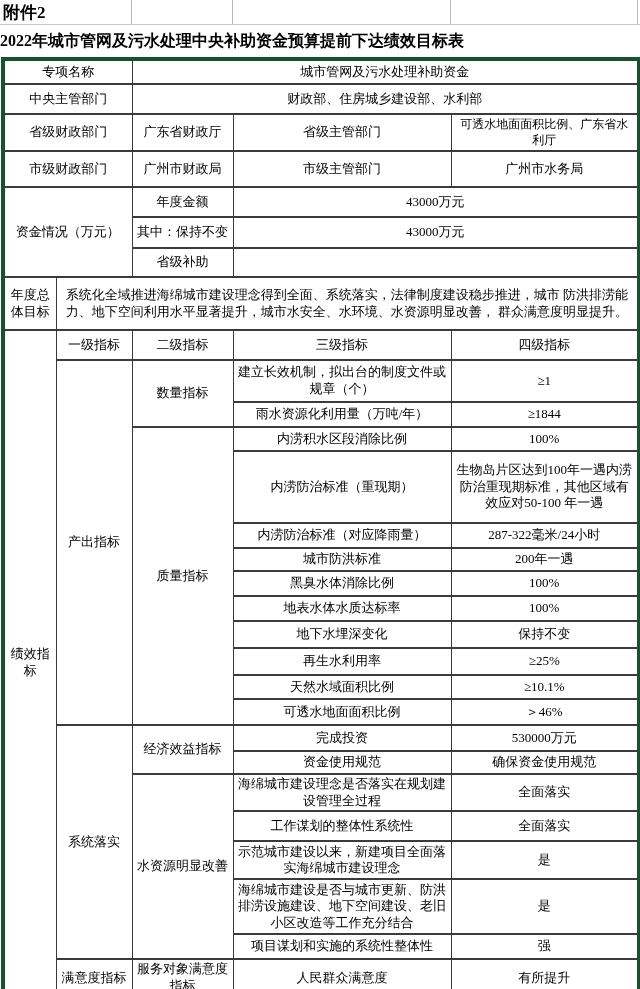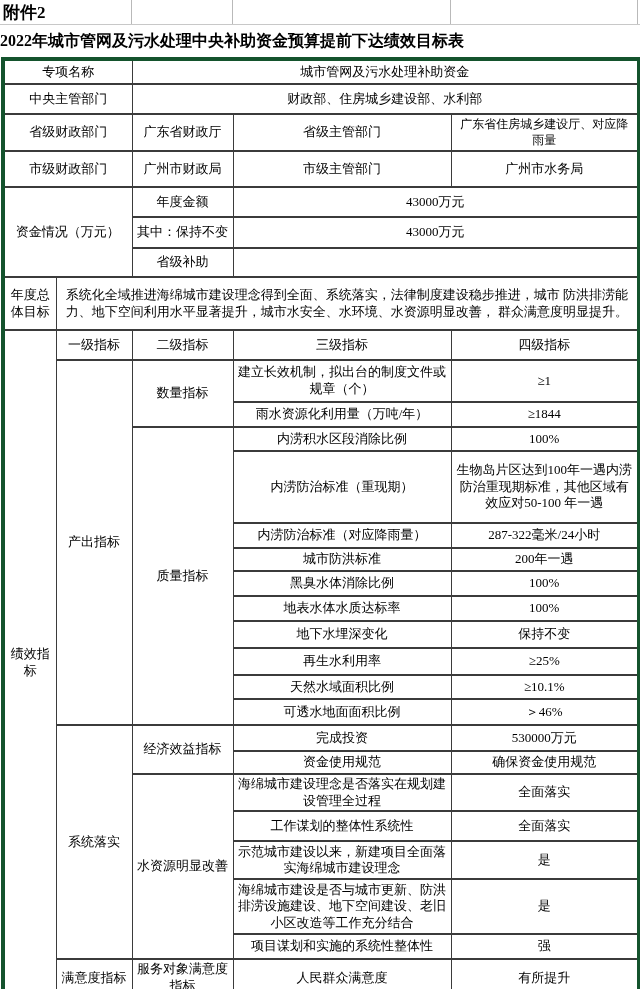--- a/index.html
+++ b/index.html
@@ -74,21 +74,21 @@
 
   <tr style="height:30px">
     <td colspan="2">中央主管部门</td>
     <td colspan="3">财政部、住房城乡建设部、水利部</td>
   </tr>
 
   <tr style="height:37px">
     <td colspan="2">省级财政部门</td>
     <td class="left">广东省财政厅</td>
     <td>省级主管部门</td>
-    <td class="left" style="font-size:12px">广东省住房城乡建设厅、对应降雨量</td>
+    <td class="left" style="font-size:12px">可透水地面面积比例、广东省水利厅</td>
   </tr>
 
   <tr style="height:36px">
     <td colspan="2">市级财政部门</td>
     <td class="left">广州市财政局</td>
     <td>市级主管部门</td>
     <td class="left">广州市水务局</td>
   </tr>
 
   <tr style="height:30px">

